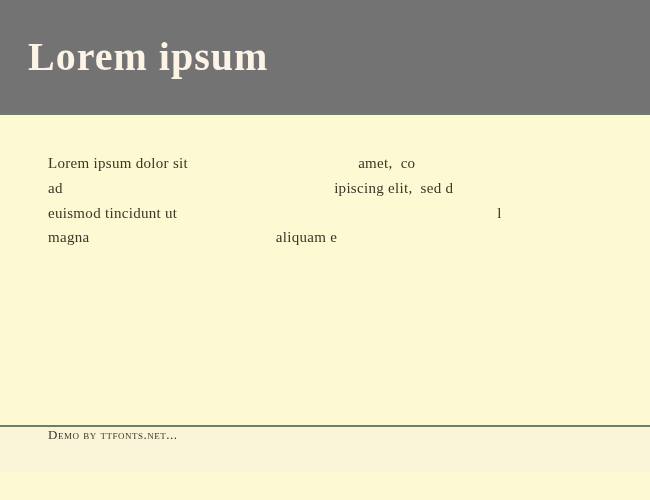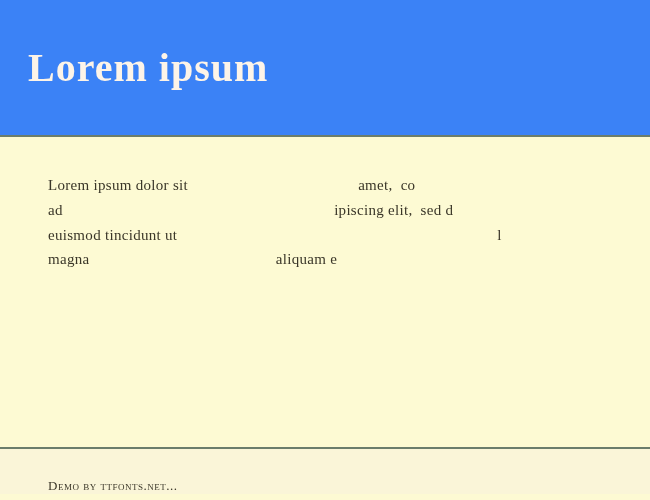--- a/index.html
+++ b/index.html
@@ -4,22 +4,22 @@
 <style>
 * { margin: 0; padding: 0; box-sizing: border-box; }
 body {
   width: 650px;
   height: 500px;
   overflow: hidden;
   font-family: Georgia, 'Times New Roman', serif;
   background: #fdfad3;
 }
 .header {
-  background: #3b82f6;
-  height: 137px;
+  background: #737373;
+  height: 115px;
   display: flex;
   align-items: center;
   padding-left: 28px;
   border-bottom: 2px solid #6b7d6b;
 }
 .header-title {
   font-size: 40px;
   color: #fdf4e8;
   font-weight: bold;
   letter-spacing: 1px;
@@ -38,21 +38,21 @@
   font-family: Georgia, serif;
   letter-spacing: 0.3px;
 }
 .footer-sep {
   border-top: 2px solid #6b7d6b;
 }
 .footer {
   background: #faf5d8;
   height: 45px;
   display: flex;
-  align-items: flex-end;
+  align-items: flex-start;
   padding-left: 48px;
   font-size: 13px;
   color: #3a3628;
   letter-spacing: 0.5px;
   font-variant: small-caps;
 }
 </style>
 </head>
 <body>
 

